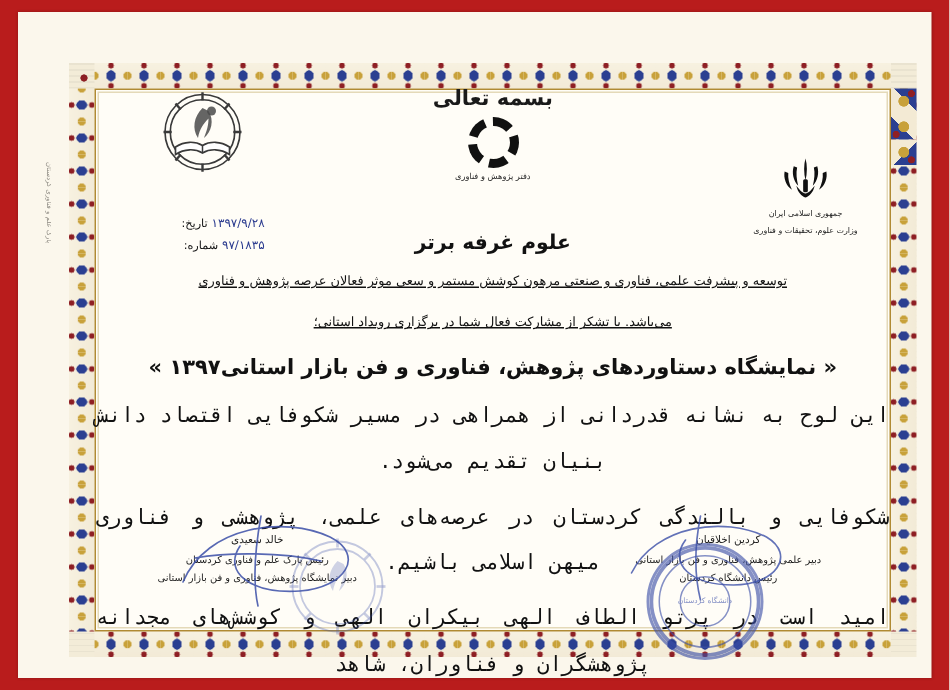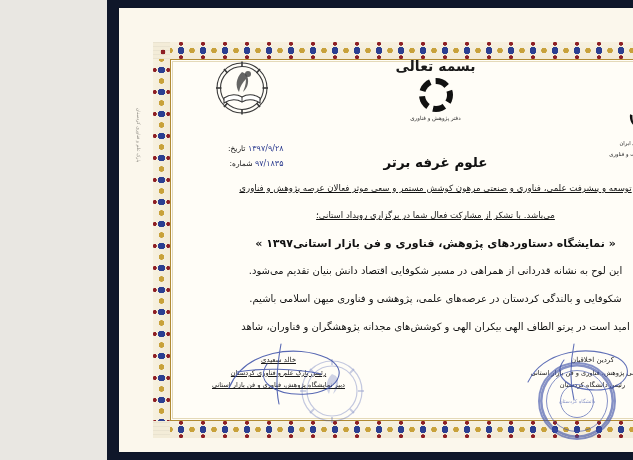--- a/index.html
+++ b/index.html
@@ -1,21 +1,21 @@
 <!DOCTYPE html>
 <html lang="fa" dir="rtl"><head>
 <meta charset="utf-8">
 <style>
   html,body{margin:0;padding:0;}
   body{
     width:633px;height:460px;overflow:hidden;
     background:#e9e7e2;
     font-family:"DejaVu Sans","Liberation Sans",sans-serif;
   }
-  .page{position:relative;width:526px;height:460px;background:#0f172a;}
+  .page{position:relative;width:633px;height:460px;background:#b91c1c;}
 
   
   .paper{
     position:absolute;left:12px;top:8px;width:609px;height:444px;
     background:#fbf7ec;
     box-shadow:0 0 2px rgba(0,0,0,.25);
   }
 
   
   .edge-text{
@@ -138,39 +138,40 @@
     text-align:center;font-size:9px;color:#111;margin-top:12px;
   }
 
   .body-p{
     font-size:8.6px;line-height:2.15;color:#111;
     text-align:justify;margin-top:9px;text-decoration:underline;
   }
   .body-p.center{text-align:center;}
 
   .event{
-    text-align:center;font-size:11px;font-weight:bold;color:#111;
+    text-align:center;font-size:14px;font-weight:bold;color:#111;
     margin-top:12px;margin-bottom:10px;
     direction:rtl;
   }
 
   .closing{
-    font-size:10px;line-height:2.2;color:#111;text-align:justify;
+    font-size:14px;line-height:2.2;color:#111;text-align:justify;
     text-align-last:center;
     margin-top:6px;
+    font-family:Liberation Mono, monospace;
   }
 
   
   .sigs{position:absolute;left:0;right:0;top:296px;height:70px;}
   .sig{
     position:absolute;top:0;width:215px;text-align:center;
     font-size:6.6px;line-height:1.85;color:#1a1a1a;
   }
   .sig-right{right:0;}
-  .sig-left{left:0;text-decoration:underline;}
+  .sig-left{left:0;}
   .sig .nm{font-size:7px;}
 
   
   .ink{position:absolute;pointer-events:none;}
   .ink svg{display:block;}
 
   
   .stamp{
     position:absolute;width:74px;height:74px;border-radius:50%;
     border:2px solid #3b4fa8;opacity:.62;

